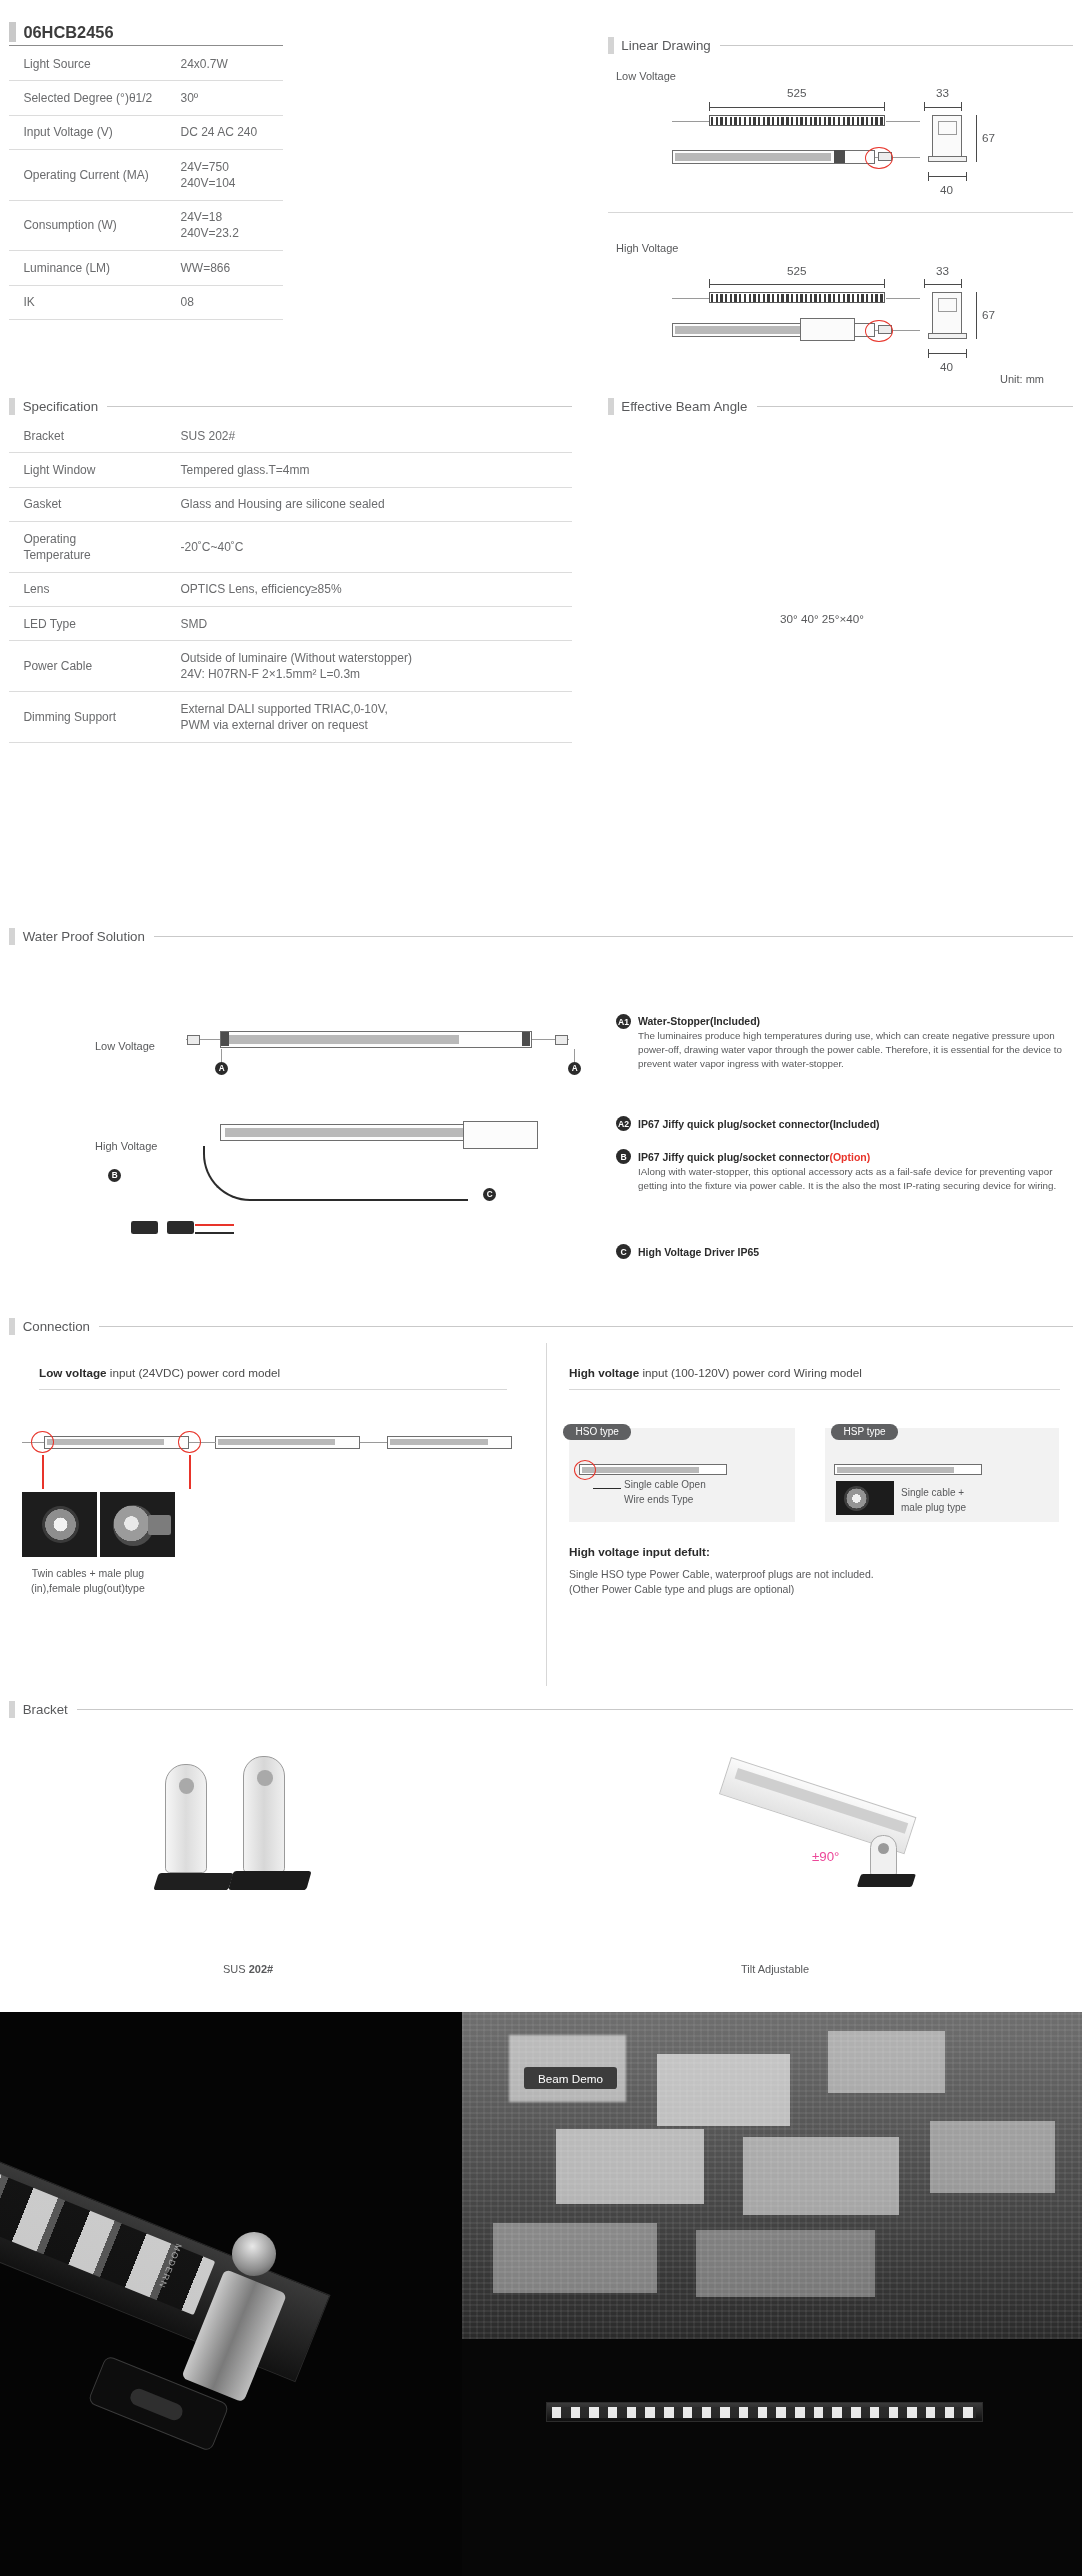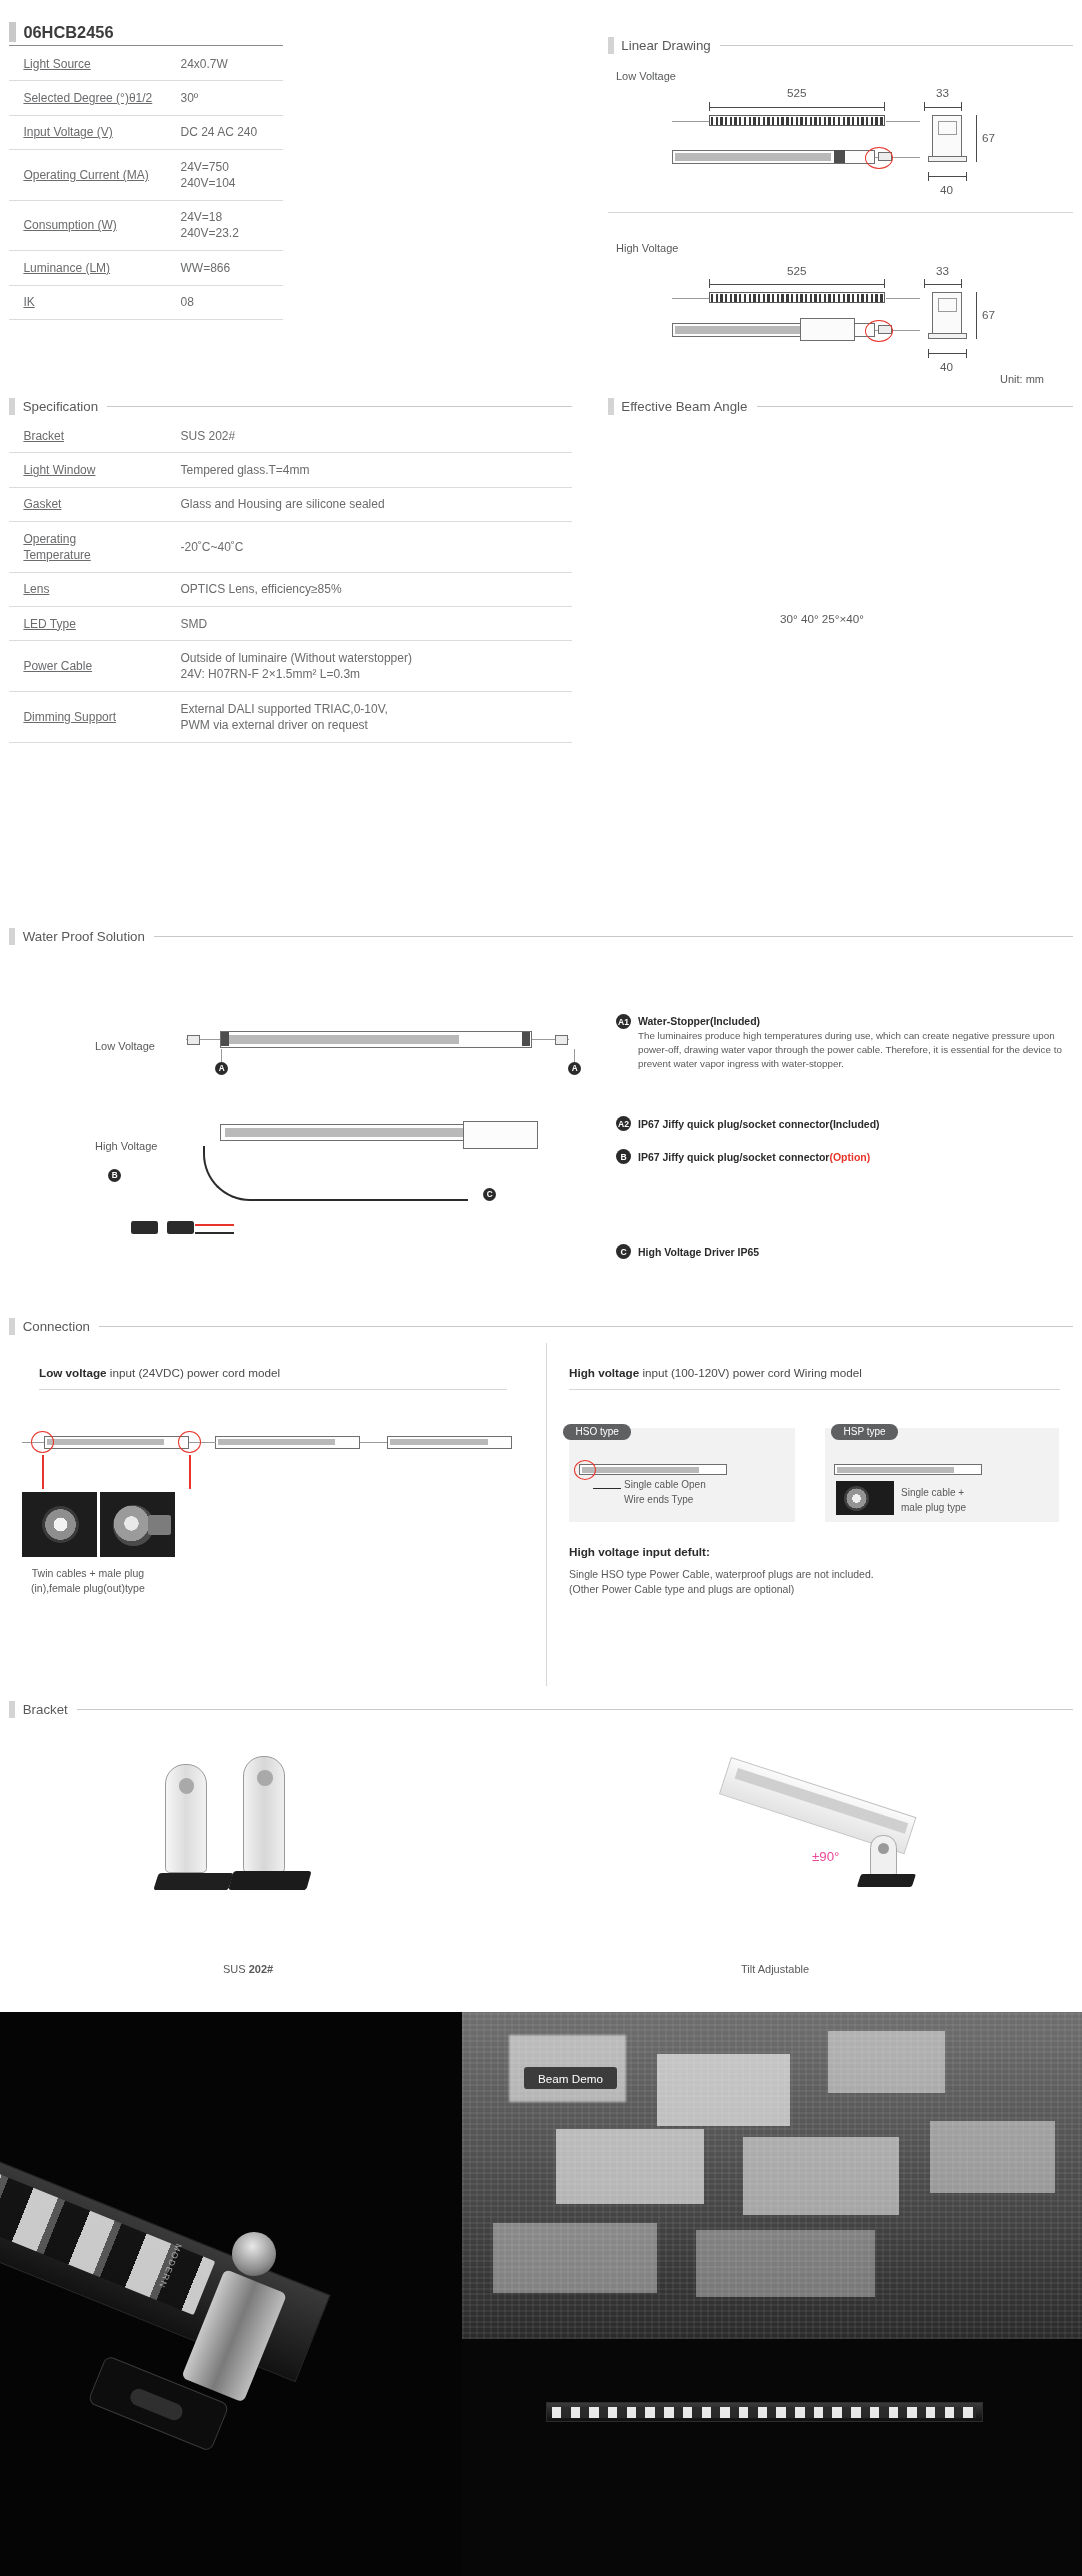--- a/index.html
+++ b/index.html
@@ -27,21 +27,21 @@
 
   
   table.spec { border-collapse:collapse; width:100%; }
   table.spec td {
     border-bottom:0.8px solid #dcdcdc;
     font-size:12px; color:#6a6b6d;
     padding:8.6px 4.7px 8.6px 0; vertical-align:middle;
     line-height:1.35;
   }
   table.spec tr:last-child td { border-bottom:0.8px solid #dcdcdc; }
-  table.spec td.k { width:168px; padding-left:14px;text-decoration:underline; }
+  table.spec td.k { width:168px; padding-left:14px; }
   table.spec td.v { padding-left:3.1px; }
   .nowrap { white-space:pre-line; }
 
   
   .abs { position:absolute; }
   .lbl { position:absolute; font-size:11px; color:#58595b; white-space:nowrap; }
   .dimline { position:absolute; background:#4a4a4a; }
   .thin { position:absolute; background:#9a9a9a; }
 
   
@@ -306,20 +306,21 @@
   <div class="note-title" style="left:638px; top:1015px;">Water-Stopper(Included)</div>
   <div class="note-body" style="left:638px; top:1029px;">The luminaires produce high temperatures during use, which can create negative pressure upon power-off, drawing water vapor through the power cable. Therefore, it is essential for the device to prevent water vapor ingress with water-stopper.</div>
 
   <div class="badge lg" style="left:616px; top:1116px;">A2</div>
   <div class="note-title" style="left:638px; top:1118px;">IP67 Jiffy quick plug/socket connector(Included)</div>
 
   <div class="badge lg" style="left:616px; top:1149px;">B</div>
   <div class="note-title" style="left:638px; top:1151px;">
     <span>IP67 Jiffy quick plug/socket connector</span><span class="opt">(Option)</span>
   </div>
+  <div class="note-body" style="left:638px; top:1165px;">IAlong with water-stopper, this optional accessory acts as a fail-safe device for preventing vapor getting into the fixture via power cable. It is the also the most IP-rating securing device for wiring.</div>
 
   <div class="badge lg" style="left:616px; top:1244px;">C</div>
   <div class="note-title" style="left:638px; top:1246px;">High Voltage Driver IP65</div>
 
   <div class="sec-head" style="left:9.4px; top:1318px; width:1064px;">
     <div class="tick"></div>
     <div class="txt">Connection</div>
     <div class="rule"></div>
   </div>
 

